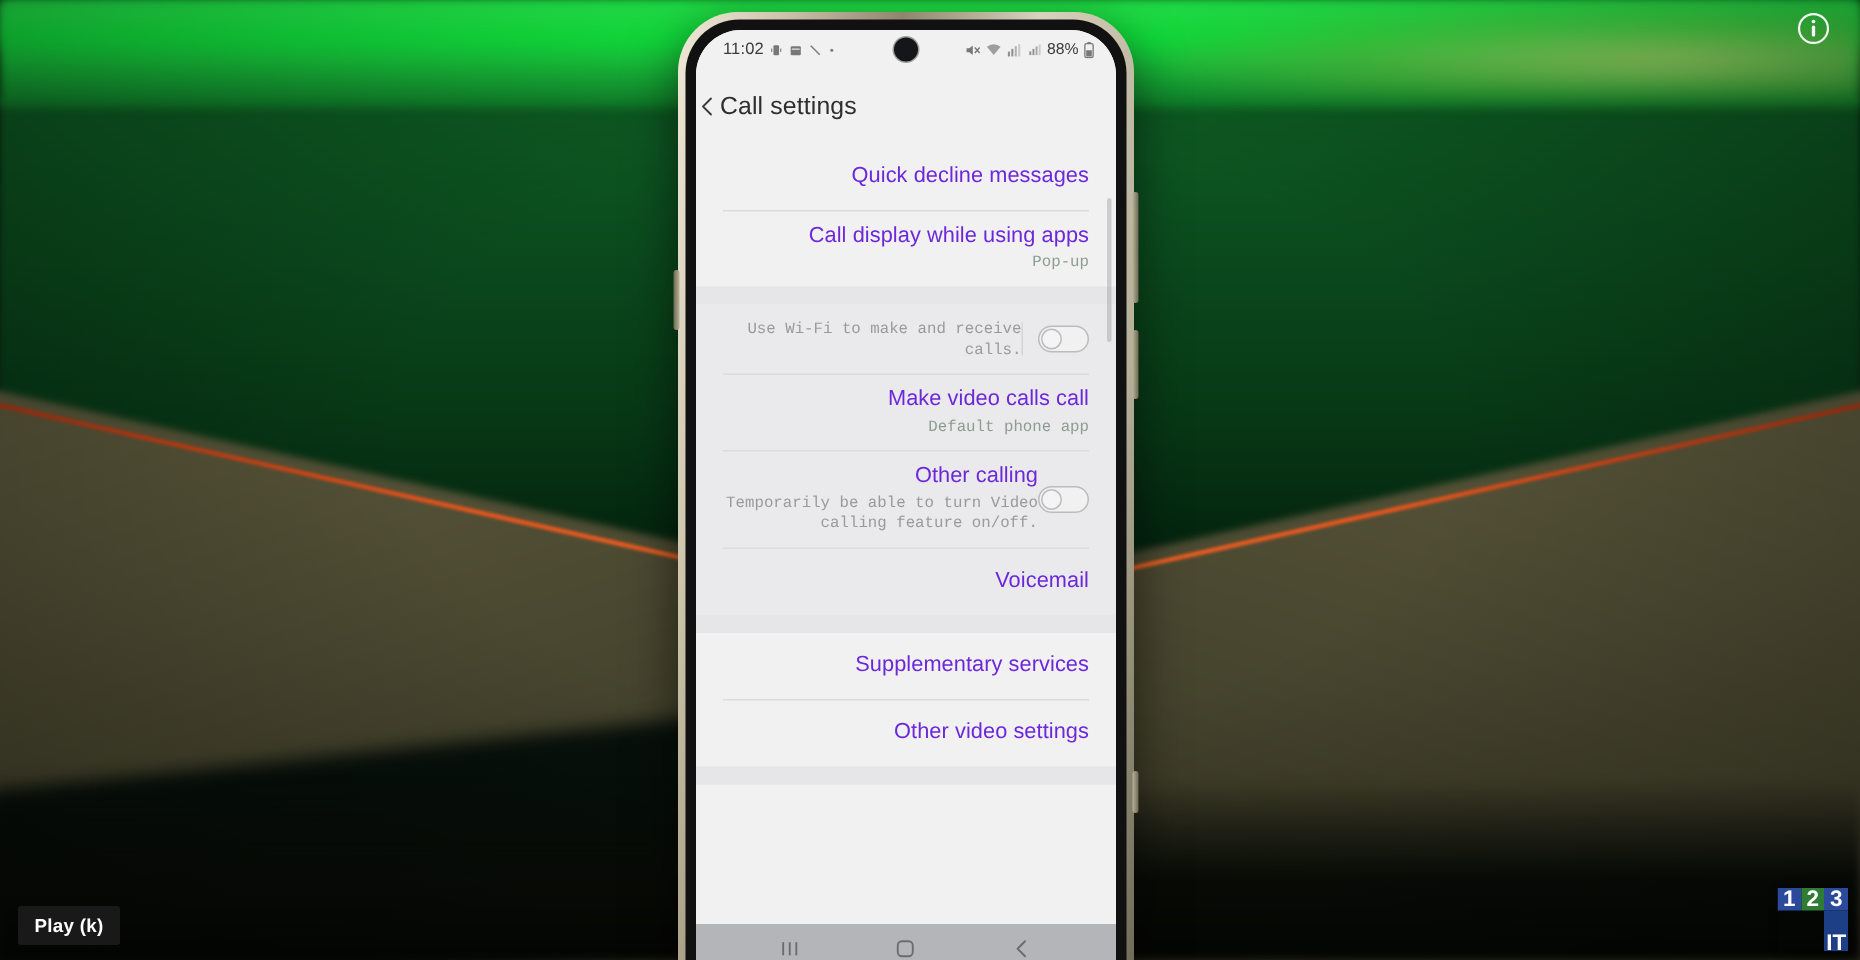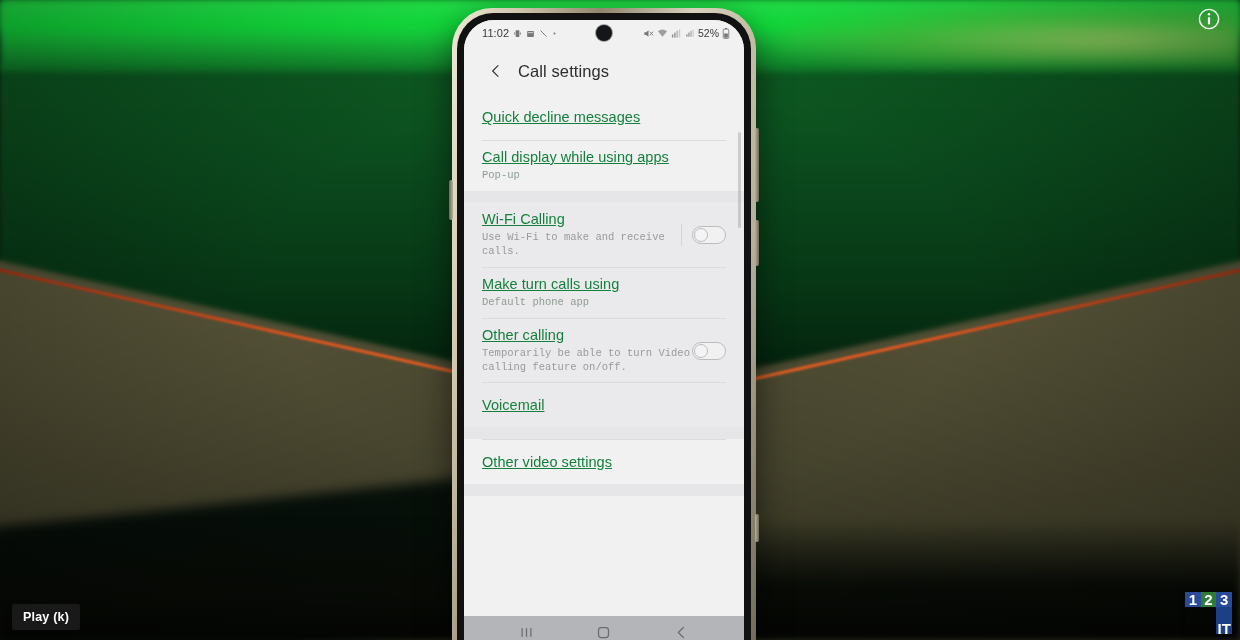--- a/index.html
+++ b/index.html
@@ -10,20 +10,21 @@
     overflow: hidden;
     background: #000;
     font-family: "Liberation Sans", sans-serif;
   }
 
   #stage {
     position: relative;
     width: 1240px;
     height: 640px;
     overflow: hidden;
+    text-align: right;
   }
 
   
   .bg-root {
     position: absolute;
     inset: 0;
     background: #0b2410;
   }
   
   .bg-green-band {
@@ -198,22 +199,21 @@
     box-shadow: 0 0 0 1px rgba(0,0,0,0.35);
   }
   .battery-txt { font-size: 10.5px; }
 
   
   .appbar {
     flex: 0 0 50px;
     background: #f1f1f2;
     display: flex;
     align-items: center;
-    padding: 0 24px;
-    gap: 14px;
+    padding: 0 0;
   }
   .back-chevron { width: 16px; height: 16px; display: block; }
   .appbar-title {
     font-size: 16.5px;
     color: #2e2e2e;
     letter-spacing: 0.1px;
   }
 
   
   .list {
@@ -229,24 +229,23 @@
   .row {
     display: flex;
     align-items: center;
     padding: 0 18px;
     min-height: 44px;
     position: relative;
   }
   .row .txt { flex: 1 1 auto; padding: 8px 0; }
   .row .title {
     font-size: 14.5px;
-    color: #15803d;
+    color: #6d28d9;
     line-height: 1.2;
     letter-spacing: 0.05px;
-    text-decoration: underline;
   }
   .row .sub {
     font-size: 10.5px;
     color: #8d9c8f;
     margin-top: 3px;
     line-height: 1.3;
     font-family: Liberation Mono, monospace;
   }
   .row .sub.grey { color: #9a9a9a; }
   .divider {
@@ -432,21 +431,21 @@
               </svg>
           </span>
           <span class="sb-ico">
             <svg width="10" height="10" viewBox="0 0 24 24">
                 <rect x="3" y="15" width="3" height="6" fill="#6a6a6a"></rect>
                 <rect x="8" y="11" width="3" height="10" fill="#6a6a6a"></rect>
                 <rect x="13" y="7" width="3" height="14" fill="#8a8a8a"></rect>
                 <rect x="18" y="4" width="3" height="17" fill="#bdbdbd"></rect>
               </svg>
           </span>
-          <span class="battery-txt">52%</span>
+          <span class="battery-txt">88%</span>
           <span class="sb-ico">
             <svg width="8" height="11" viewBox="0 0 12 20">
                 <rect x="4" y="0" width="4" height="2" fill="#4a4a4a"></rect>
                 <rect x="1" y="2" width="10" height="17" rx="2" fill="none" stroke="#4a4a4a" stroke-width="1.6"></rect>
                 <rect x="2.6" y="10" width="6.8" height="7.6" fill="#4a4a4a"></rect>
               </svg>
           </span>
         </div>
       </div>
 
@@ -474,34 +473,33 @@
               <div class="sub">Pop-up</div>
             </div>
           </div>
         </div>
 
         <div class="gap"></div>
 
         <div class="grp alt">
           <div class="row">
             <div class="txt">
-              <div class="title">Wi-Fi Calling</div>
               <div class="sub grey">Use Wi-Fi to make and receive calls.</div>
             </div>
             <div class="switch-wrap">
               <div class="sw-sep"></div>
               <div class="switch">
                 <div class="knob"></div>
               </div>
             </div>
           </div>
           <div class="divider"></div>
           <div class="row">
             <div class="txt">
-              <div class="title">Make turn calls using</div>
+              <div class="title">Make video calls call</div>
               <div class="sub">Default phone app</div>
             </div>
           </div>
           <div class="divider"></div>
           <div class="row">
             <div class="txt">
               <div class="title">Other calling</div>
               <div class="sub grey">Temporarily be able to turn Video calling feature on/off.</div>
             </div>
             <div class="switch-wrap">
@@ -514,20 +512,25 @@
           <div class="row">
             <div class="txt">
               <div class="title">Voicemail</div>
             </div>
           </div>
         </div>
 
         <div class="gap"></div>
 
         <div class="grp">
+          <div class="row">
+            <div class="txt">
+              <div class="title">Supplementary services</div>
+            </div>
+          </div>
           <div class="divider"></div>
           <div class="row">
             <div class="txt">
               <div class="title">Other video settings</div>
             </div>
           </div>
         </div>
 
         <div class="gap"></div>
 

